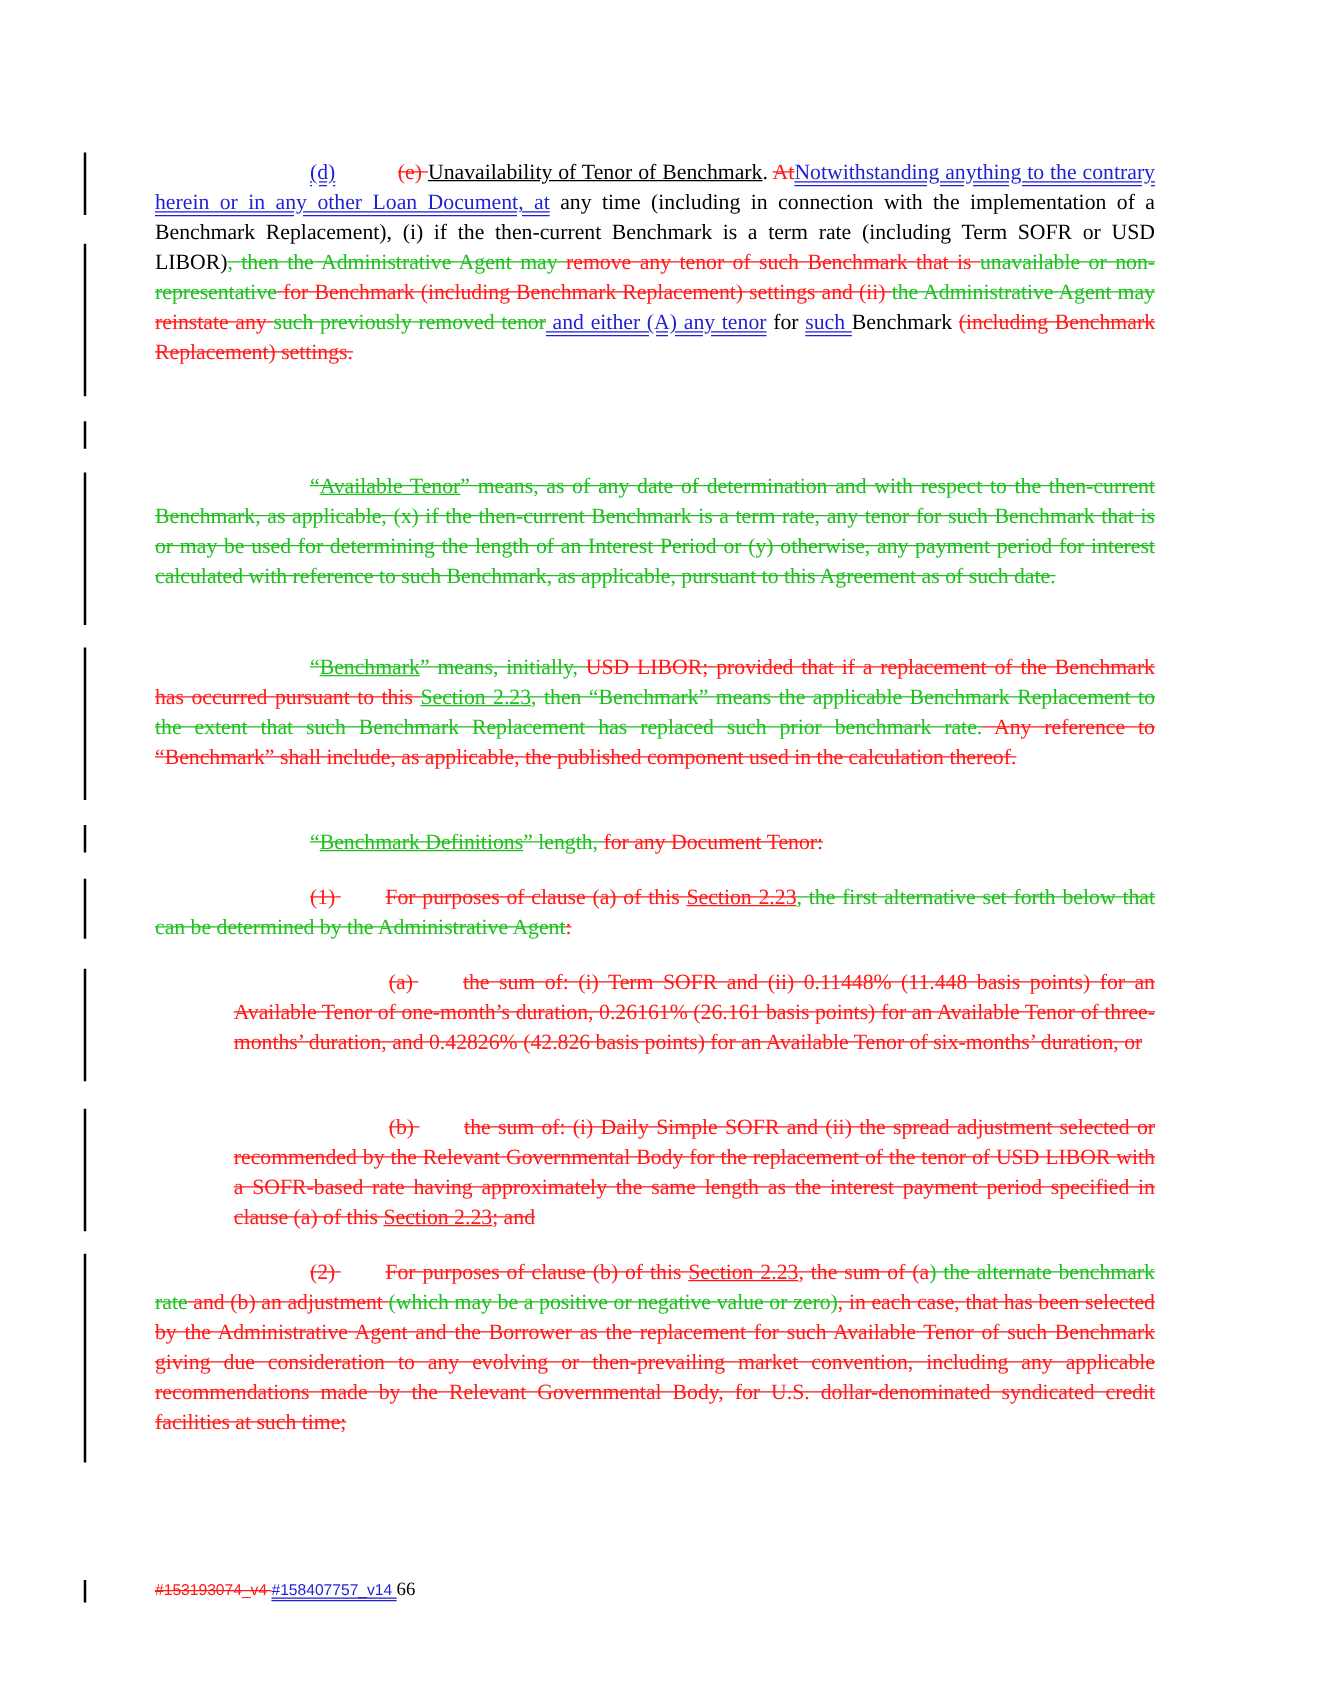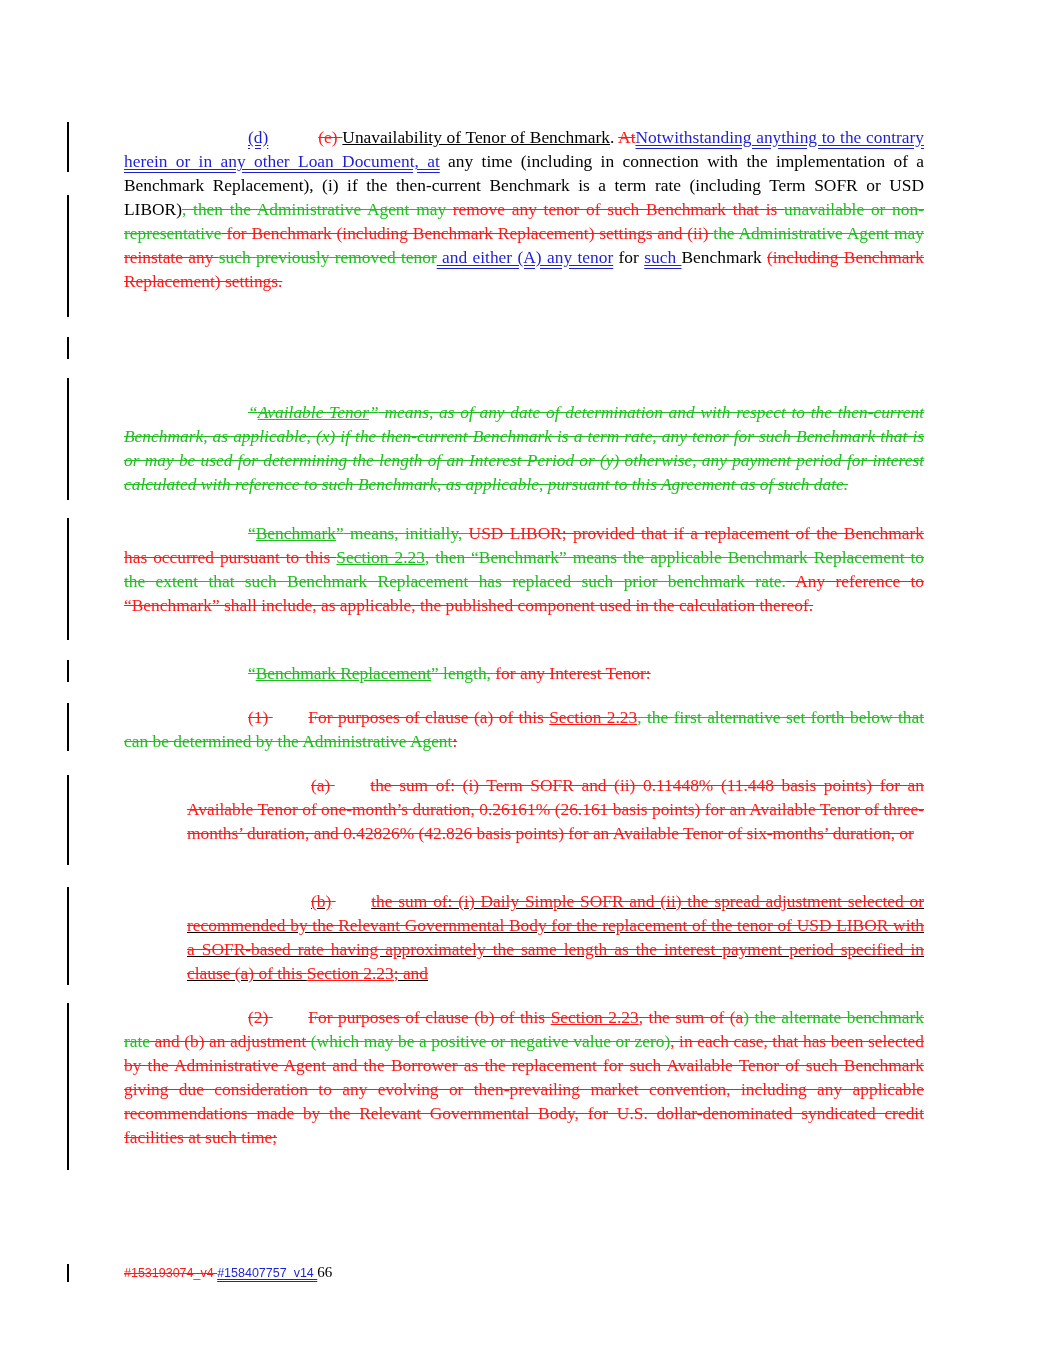--- a/index.html
+++ b/index.html
@@ -35,41 +35,41 @@
   <div class="changebar" style="top:775px;height:90px;"></div>
   <div class="changebar" style="top:887px;height:98px;"></div>
   <div class="changebar" style="top:1003px;height:167px;"></div>
   <div class="changebar" style="top:1264px;height:18px;"></div>
 
   <div class="para" style="top:125px;">
     <span class="tab" style="width:124px;"></span><span class="t-ins">(d)</span><span class="tab" style="width:50px;"></span><span class="t-del-red">(e) </span><span class="t-black t-under">Unavailability of Tenor of Benchmark</span><span class="t-black">. </span><span class="t-del-red">At</span><span class="t-ins">Notwithstanding anything to the contrary herein or in any other Loan Document, at</span><span class="t-black"> any time (including in connection with the implementation of a Benchmark Replacement), (i) if the then-current Benchmark is a term rate (including Term SOFR or USD LIBOR)</span><span class="t-del-green">, then the Administrative Agent may </span><span class="t-del-red">remove any tenor of such Benchmark that is </span><span class="t-del-green">unavailable or non-representative</span><span class="t-del-red"> for Benchmark (including Benchmark Replacement) settings and (ii) </span><span class="t-del-green">the Administrative Agent may</span><span class="t-del-red"> reinstate any </span><span class="t-del-green">such previously removed tenor</span><span class="t-ins"> and either (A) any tenor</span><span class="t-black"> for </span><span class="t-ins">such </span><span class="t-black">Benchmark </span><span class="t-del-red">(including Benchmark Replacement) settings.</span>
   </div>
 
 
-  <div class="para" style="top:400px;font-style:italic;">
+  <div class="para" style="top:376px;">
     <span class="tab" style="width:124px;"></span><span class="t-del-green">“</span><span class="t-del-green u">Available Tenor</span><span class="t-del-green">”</span><span class="t-del-green"> means, as of any date of determination and with respect to the then-current Benchmark, as applicable, (x) if the then-current Benchmark is a term rate, any tenor for such Benchmark that is or may be used for determining the length of an Interest Period or (y) otherwise, any payment period for interest calculated with reference to such Benchmark, as applicable, pursuant to this Agreement as of such date.</span>
   </div>
 
   <div class="para" style="top:521px;">
     <span class="tab" style="width:124px;"></span><span class="t-del-green">“</span><span class="t-del-green u">Benchmark</span><span class="t-del-green">”</span><span class="t-del-green"> means, initially, </span><span class="t-del-red">USD LIBOR;  provided that if a replacement of the Benchmark has occurred pursuant to this </span><span class="t-del-green u">Section 2.23</span><span class="t-del-green">, then “Benchmark” means the applicable Benchmark Replacement to the extent that such Benchmark Replacement has replaced such prior benchmark rate.</span><span class="t-del-red">  Any reference to “Benchmark” shall include, as applicable, the published component used in the calculation thereof.</span>
   </div>
 
   <div class="para" style="top:661px;">
-    <span class="tab" style="width:124px;"></span><span class="t-del-green">“</span><span class="t-del-green u">Benchmark Replacement</span><span class="t-del-green">”</span><span class="t-del-green"> length, </span><span class="t-del-red">for any Interest Tenor:</span>
+    <span class="tab" style="width:124px;"></span><span class="t-del-green">“</span><span class="t-del-green u">Benchmark Definitions</span><span class="t-del-green">”</span><span class="t-del-green"> length, </span><span class="t-del-red">for any Document Tenor:</span>
   </div>
 
   <div class="para" style="top:705px;">
     <span class="tab" style="width:124px;"></span><span class="t-del-red">(1)</span><span class="t-del-red" style="display:inline-block;width:40px;">&nbsp;</span><span class="t-del-red">For purposes of clause (a) of this </span><span class="t-del-red u">Section 2.23</span><span class="t-del-green">, the first alternative set forth below that can be determined by the Administrative Agent</span><span class="t-del-red">:</span>
   </div>
 
   <div class="para indent2" style="top:773px;">
     <span class="tab" style="width:124px;"></span><span class="t-del-red">(a)</span><span class="t-del-red" style="display:inline-block;width:40px;">&nbsp;</span><span class="t-del-red">the sum of: (i) Term SOFR and (ii) 0.11448% (11.448 basis points) for an Available Tenor of one-month’s duration, 0.26161% (26.161 basis points) for an Available Tenor of three-months’ duration, and 0.42826% (42.826 basis points) for an Available Tenor of six-months’ duration, or</span>
   </div>
 
-  <div class="para indent2" style="top:889px;text-decoration:underline;">
+  <div class="para indent2" style="top:889px;">
     <span class="tab" style="width:124px;"></span><span class="t-del-red">(b)</span><span class="t-del-red" style="display:inline-block;width:40px;">&nbsp;</span><span class="t-del-red">the sum of: (i) Daily Simple SOFR and (ii) the spread adjustment selected or recommended by the Relevant Governmental Body for the replacement of the tenor of USD LIBOR with a SOFR-based rate having approximately the same length as the interest payment period specified in clause (a) of this </span><span class="t-del-red u">Section 2.23</span><span class="t-del-red">; and</span>
   </div>
 
   <div class="para" style="top:1005px;">
     <span class="tab" style="width:124px;"></span><span class="t-del-red">(2)</span><span class="t-del-red" style="display:inline-block;width:40px;">&nbsp;</span><span class="t-del-red">For purposes of clause (b) of this </span><span class="t-del-red u">Section 2.23</span><span class="t-del-red">, the sum of (a</span><span class="t-del-green">) the alternate benchmark rate</span><span class="t-del-red"> and (b) an adjustment </span><span class="t-del-green">(which may be a positive or negative value or zero)</span><span class="t-del-red">, in each case, that has been selected by the Administrative Agent and the Borrower as the replacement for such Available Tenor of such Benchmark giving due consideration to any evolving or then-prevailing market convention, including any applicable recommendations made by the Relevant Governmental Body, for U.S. dollar-denominated syndicated credit facilities at such time;</span>
   </div>
 
   <div class="footer">
     <span class="t-del-red">#153193074_v4 </span><span class="t-ins" style=" margin-top: 32px;">#158407757_v14 </span><span class="num">66</span>
   </div>

